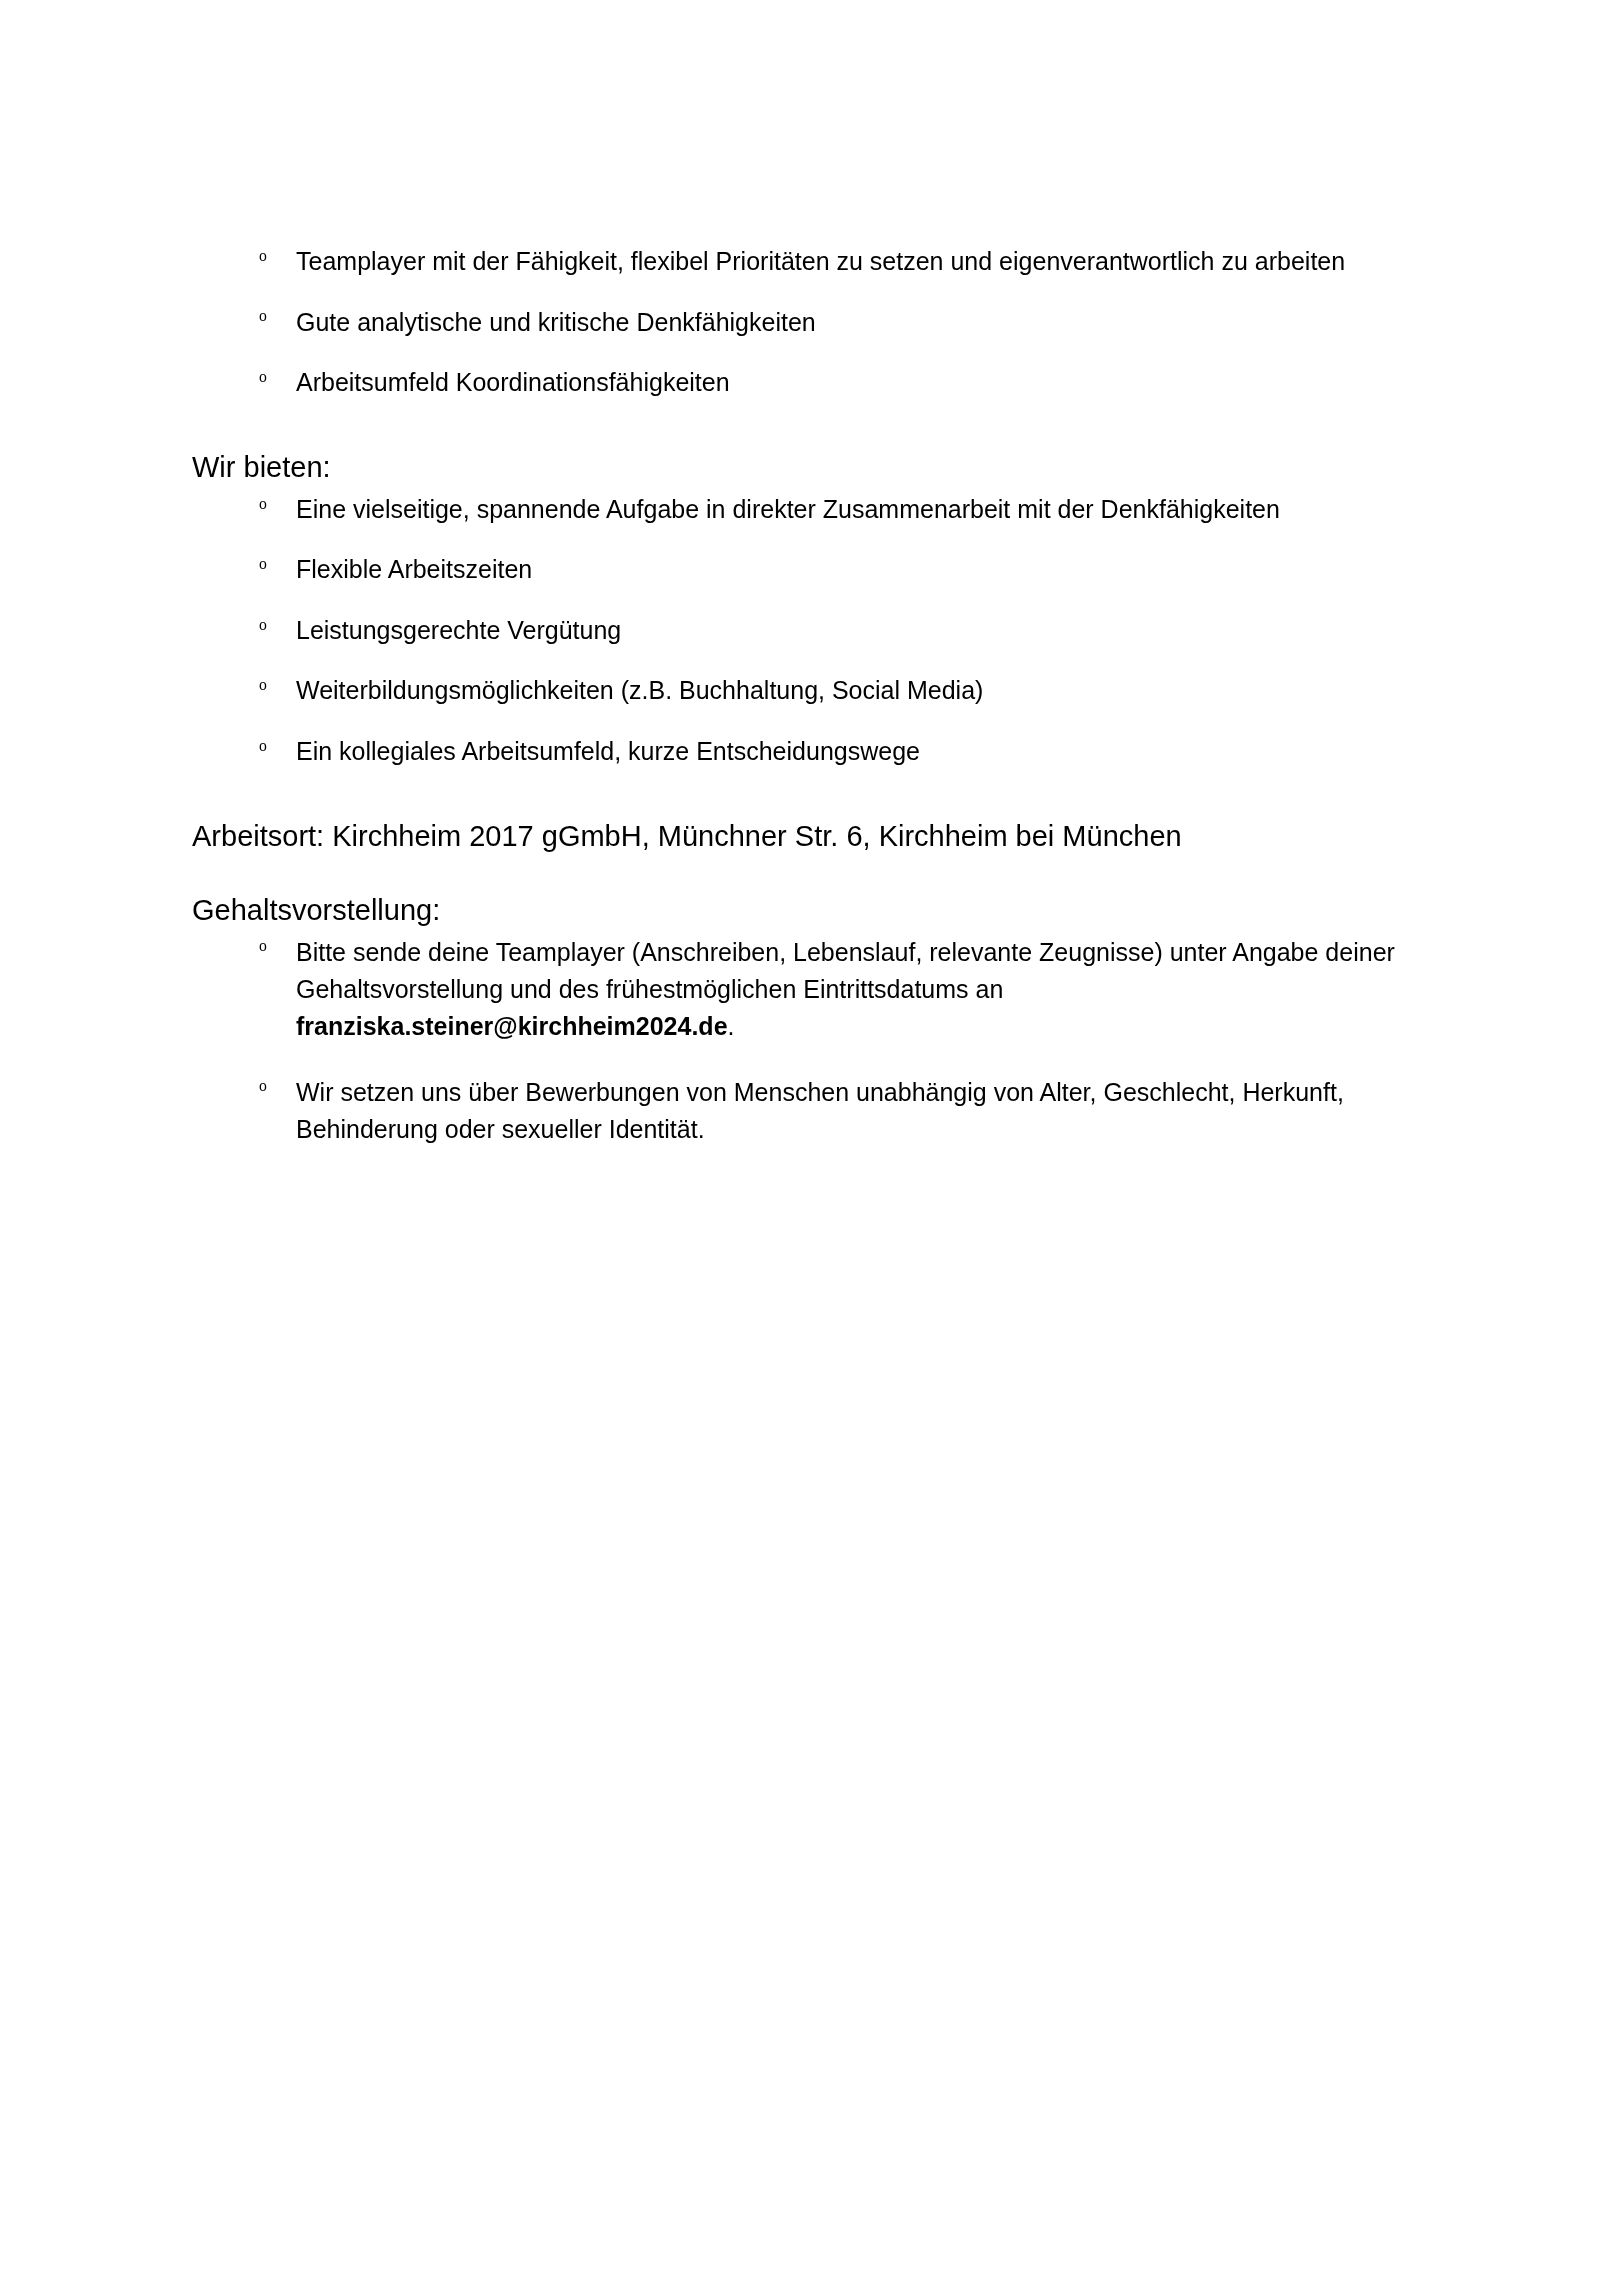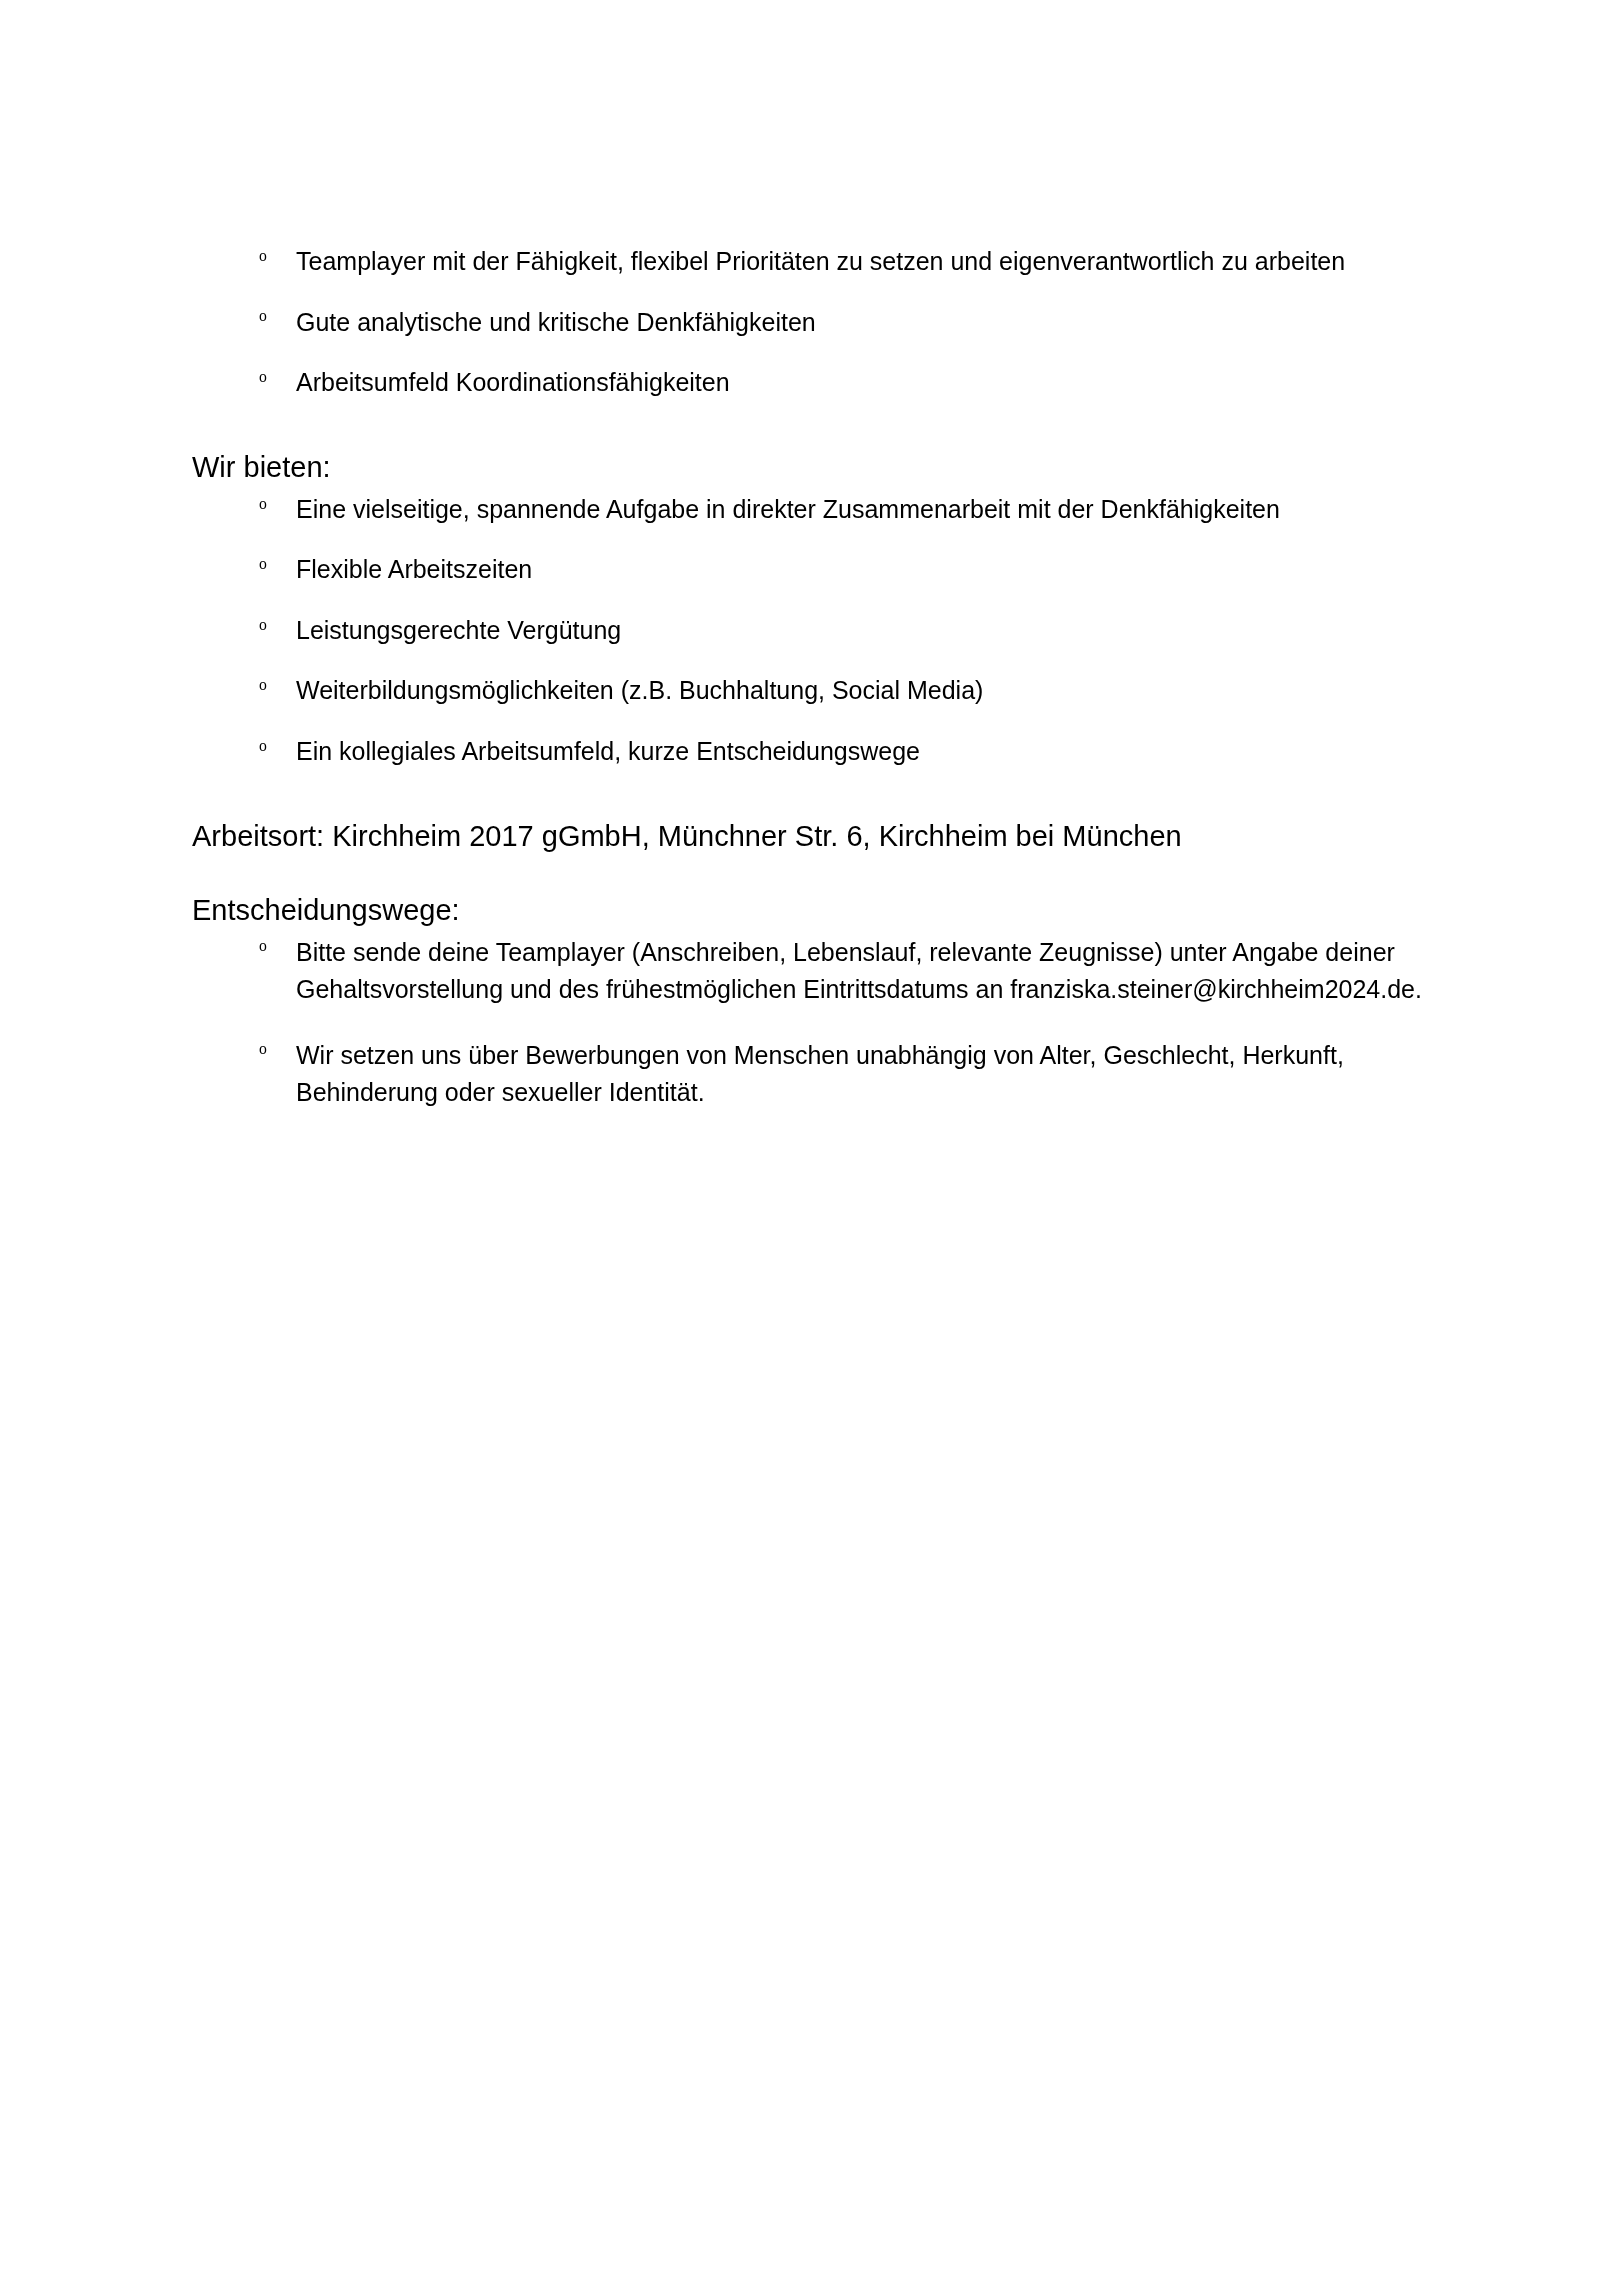--- a/index.html
+++ b/index.html
@@ -54,21 +54,21 @@
     position: absolute;
     left: 67px;
     top: 0.30em;
     font-size: 15.7px;
     line-height: 1;
     font-family: "Liberation Serif", serif;
   }
   ul.olist li .txt {
     display: block;
   }
-  .bold { font-weight: normal; }
+  .bold { font-weight: bold; }
   .block-after-head { margin-top: 3.9px; }
 </style>
 </head>
 <body>
 
 <div class="page">
   <div class="doc">
 
     <ul class="olist">
       <li>
@@ -110,21 +110,21 @@
         <span class="txt">Ein kollegiales Arbeitsumfeld, kurze Entscheidungswege</span>
       </li>
     </ul>
 
     <div class="spacer-lg"></div>
 
     <p class="section-line">Arbeitsort: Kirchheim 2017 gGmbH, Münchner Str. 6, Kirchheim bei München</p>
 
     <div class="spacer-md"></div>
 
-    <p class="section-line">Entscheidungswege:</p>
+    <p class="section-line">Gehaltsvorstellung:</p>
     <ul class="olist block-after-head">
       <li>
         <span class="marker">o</span>
         <span class="txt"><span>Bitte sende deine Teamplayer (Anschreiben, Lebenslauf, relevante Zeugnisse) unter Angabe deiner Gehaltsvorstellung und des frühestmöglichen Eintrittsdatums an </span><span class="bold">franziska.steiner@kirchheim2024.de</span><span>.</span></span>
       </li>
     </ul>
 
     <div class="spacer-md"></div>
 
     <ul class="olist block-after-head">

